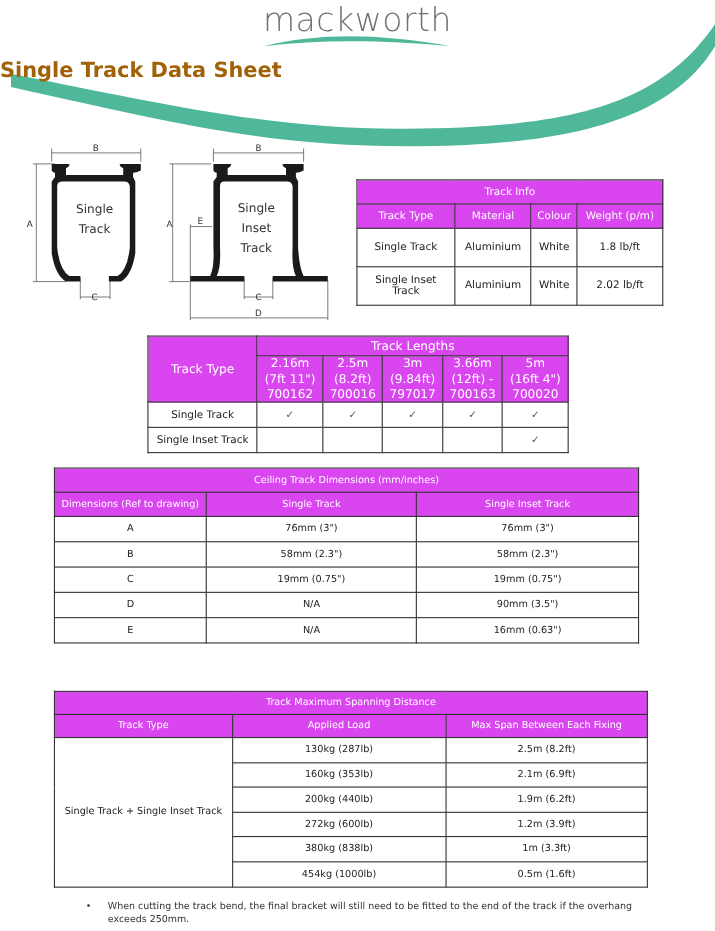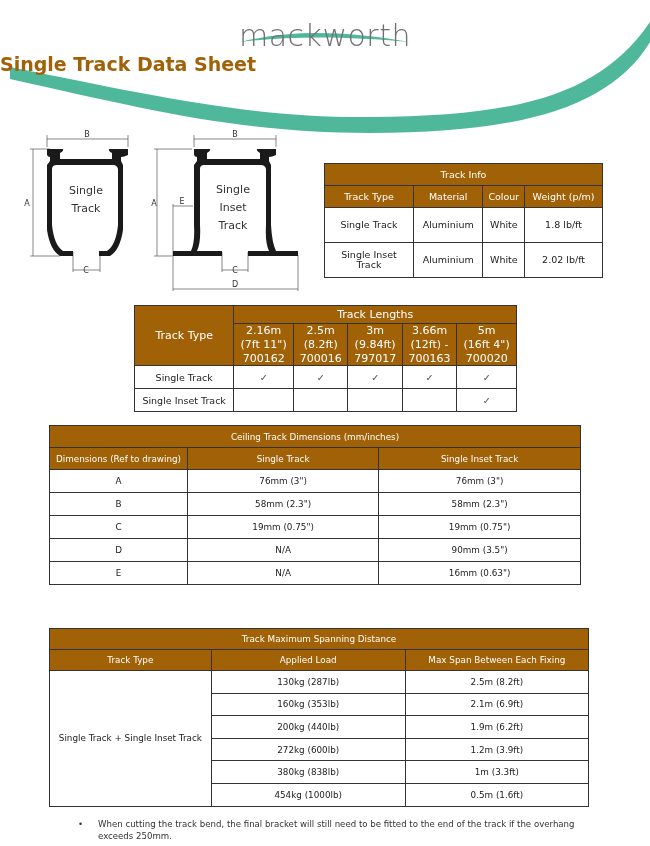--- a/index.html
+++ b/index.html
@@ -1,32 +1,32 @@
 <!DOCTYPE html>
 <html><head>
   <meta charset="utf-8">
   <style>
     * { box-sizing: border-box; margin: 0; padding: 0; }
     html, body { width: 650px; height: 846px; background: #ffffff; overflow: hidden; }
     body { position: relative; font-family: "Liberation Sans", "DejaVu Sans", sans-serif; color: #222; }
 
     .swoosh { position: absolute; left: 0; top: 0; width: 650px; height: 140px; }
 
-    .logo { position: absolute; left: 0; top: 18px; width: 650px; text-align: center;
+    .logo { position: absolute; left: 0; top: 1px; width: 650px; text-align: center;
       font-family: "DejaVu Sans", sans-serif; font-weight: 300; font-size: 30px; color: #707070;
       letter-spacing: 0.5px; }
     .page-title { position: absolute; left: 0; top: 53px; width: 522px; text-align: left;
       font-family: "DejaVu Sans", sans-serif; font-size: 19px; font-weight: bold; color: #a16207; }
 
     .drawing { position: absolute; left: 20px; top: 125px; width: 290px; height: 170px; }
     .drawing text { font-family: "DejaVu Sans", sans-serif; }
 
     table { border-collapse: collapse; position: absolute; font-family: "DejaVu Sans", sans-serif; }
     th, td { border: 1px solid #333; text-align: center; vertical-align: middle; }
-    th { background: #a16207; color: #ffffff; font-weight: normal; }
+    th { background: #d946ef; color: #ffffff; font-weight: normal; }
     td { background: #ffffff; color: #222; }
 
     
     .t-info { left: 324px; top: 163px; width: 279px; font-size: 9.5px; }
     .t-info th { height: 22px; }
     .t-info td { height: 35px; font-size: 9.5px; line-height: 1.05; }
 
     
     .t-len { left: 134px; top: 305px; width: 383px; font-size: 9px; }
     .t-len th { font-size: 11px; line-height: 1.25; }

